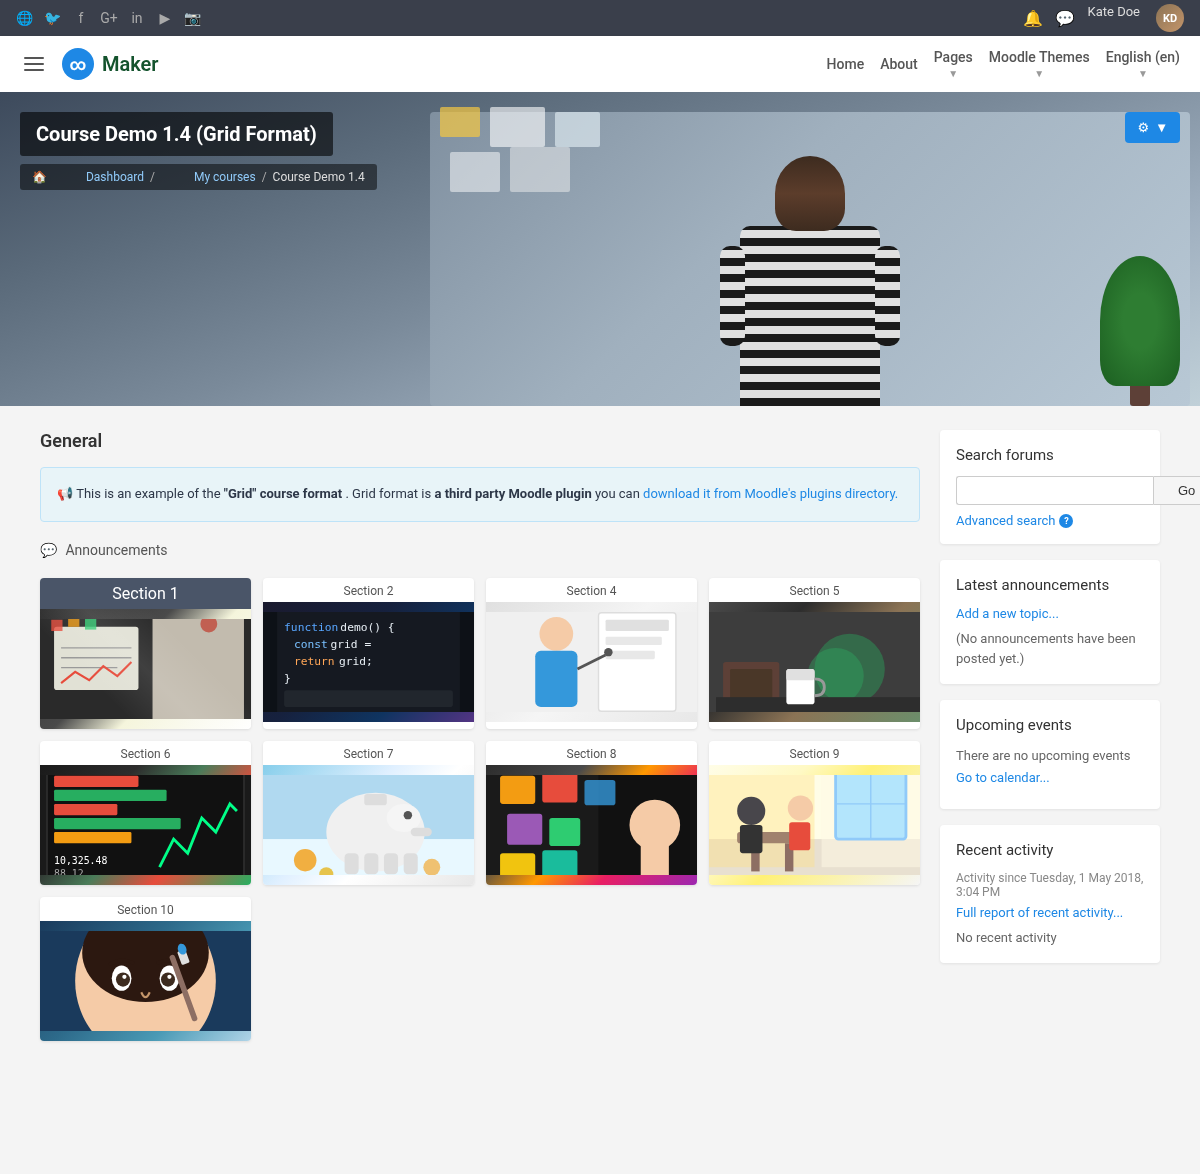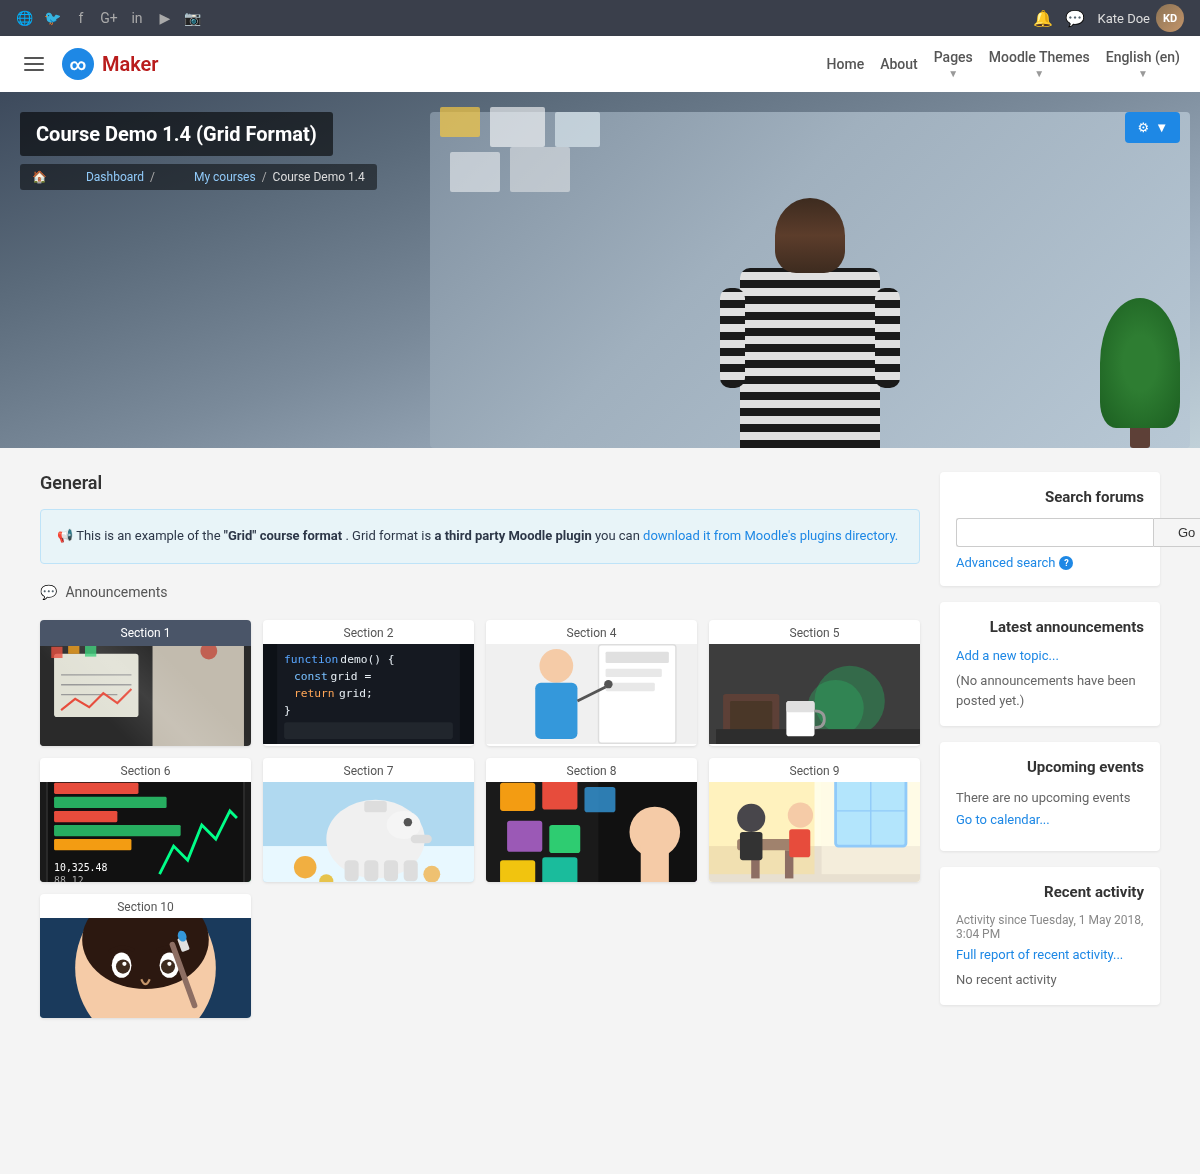--- a/index.html
+++ b/index.html
@@ -4,38 +4,38 @@
   <style>
     * { box-sizing: border-box; margin: 0; padding: 0; }
     body { font-family: -apple-system, BlinkMacSystemFont, 'Segoe UI', Roboto, sans-serif; background: #f4f4f4; color: #333; font-size: 14px; }
 
     
     .topbar { background: #3a3f4b; display: flex; align-items: center; justify-content: space-between; padding: 0 16px; height: 36px; }
     .topbar-left { display: flex; gap: 10px; align-items: center; }
     .topbar-icon { color: #aaa; font-size: 14px; cursor: pointer; width: 18px; height: 18px; display: flex; align-items: center; justify-content: center; border-radius: 50%; }
     .topbar-right { display: flex; align-items: center; gap: 12px; }
     .topbar-right .icon-btn { color: #aaa; font-size: 16px; cursor: pointer; }
-    .user-info { display: flex; align-items: center; gap: 6px; color: #ddd; font-size: 13px; }
+    .user-info { display: flex; align-items: flex-start; gap: 16px; color: #ddd; font-size: 13px; }
     .avatar { width: 28px; height: 28px; border-radius: 50%; background: #666; overflow: hidden; display: flex; align-items: center; justify-content: center; color: #fff; font-size: 11px; font-weight: bold; background: linear-gradient(135deg, #8b7355, #c4956a); }
 
     
     .navbar { background: #fff; display: flex; align-items: center; justify-content: space-between; padding: 0 20px; height: 56px; box-shadow: 0 1px 3px rgba(0,0,0,0.1); }
     .navbar-left { display: flex; align-items: center; gap: 14px; }
     .hamburger { display: flex; flex-direction: column; gap: 4px; cursor: pointer; padding: 4px; }
     .hamburger span { display: block; width: 20px; height: 2px; background: #555; border-radius: 1px; }
     .logo { display: flex; align-items: center; gap: 8px; text-decoration: none; color: #333; }
     .logo-icon { width: 32px; height: 32px; background: #1e88e5; border-radius: 50%; display: flex; align-items: center; justify-content: center; color: #fff; font-size: 16px; font-weight: bold; }
-    .logo-text { font-size: 20px; font-weight: 600; color: #b91c1c; }
+    .logo-text { font-size: 20px; font-weight: 600; color: #14532d; }
     .navbar-right { display: flex; align-items: center; gap: 16px; }
     .nav-link { color: #555; text-decoration: none; font-size: 14px; font-weight: 500; cursor: pointer; }
     .nav-dropdown { display: flex; align-items: center; gap: 3px; cursor: pointer; color: #555; font-size: 14px; font-weight: 500; flex-direction: column; }
     .dropdown-arrow { font-size: 10px; color: #999; }
 
     
-    .hero { position: relative; height: 356px; background: linear-gradient(135deg, #4a5568 0%, #718096 40%, #a0aec0 100%); overflow: hidden; }
+    .hero { position: relative; height: 314px; background: linear-gradient(135deg, #4a5568 0%, #718096 40%, #a0aec0 100%); overflow: hidden; }
     .hero-bg { position: absolute; inset: 0; background: 
       radial-gradient(ellipse at 50% 30%, rgba(180,180,200,0.3) 0%, transparent 60%),
       linear-gradient(160deg, #3d4a5c 0%, #5a6a7a 30%, #8a9aaa 60%, #b0bec5 100%); }
     .hero-content { position: absolute; top: 20px; left: 20px; }
     .course-title { background: rgba(0,0,0,0.6); color: #fff; padding: 10px 16px; font-size: 20px; font-weight: 700; border-radius: 3px; display: inline-block; }
     .breadcrumb { background: rgba(0,0,0,0.5); color: #ddd; padding: 6px 12px; font-size: 12px; border-radius: 3px; margin-top: 8px; display: flex; align-items: center; gap: 6px; }
     .breadcrumb a { color: #90caf9; text-decoration: none; margin-left: 33px; }
     .breadcrumb-sep { color: #aaa; }
     .settings-btn { position: absolute; top: 20px; right: 20px; background: #1e88e5; color: #fff; border: none; padding: 8px 12px; border-radius: 4px; cursor: pointer; display: flex; align-items: center; gap: 6px; font-size: 13px; }
 
@@ -48,39 +48,39 @@
     .section-title { font-size: 18px; font-weight: 600; color: #333; margin-bottom: 16px; }
     .info-box { background: #e8f4f8; border: 1px solid #bee3f8; border-radius: 4px; padding: 16px 16px; margin-bottom: 20px; font-size: 13px; line-height: 1.6; color: #2d3748; }
     .info-box strong { font-weight: 700; }
     .info-box a { color: #1e88e5; text-decoration: none; }
     .announcements-row { display: flex; align-items: center; gap: 8px; color: #555; font-size: 14px; margin-bottom: 20px; }
 
     
     .sections-grid { display: grid; grid-template-columns: repeat(4, 1fr); gap: 12px; }
     .section-card { cursor: pointer; border-radius: 4px; overflow: hidden; background: #fff; box-shadow: 0 1px 3px rgba(0,0,0,0.1); }
     .section-label { text-align: center; font-size: 12px; color: #555; padding: 6px 4px 4px; }
-    .section-img-placeholder { width: 100%; height: 100px; display: flex; align-items: center; justify-content: center; font-size: 11px; color: #888; }
-    .section-1-active .section-label { background: #4a5568; color: #fff; padding: 6px 4px; font-size: 12px; }
+    .section-img-placeholder { width: 100%; height: 120px; display: flex; align-items: center; justify-content: center; font-size: 11px; color: #888; }
+    .section-1-active .section-label { background: #4a5568; color: #fff; padding: 6px 4px; font-size: 16px; }
 
     
     .img-s1 { background: linear-gradient(135deg, #2d2d2d 0%, #4a4a4a 40%, #f5f5dc 60%, #fff 100%); position: relative; overflow: hidden; }
     .img-s1::after { content: ''; position: absolute; inset: 0; background: linear-gradient(45deg, transparent 30%, rgba(255,255,255,0.1) 50%, transparent 70%); }
     .img-s2 { background: linear-gradient(135deg, #1a1a2e 0%, #16213e 40%, #0f3460 70%, #533483 100%); }
     .img-s3 { background: linear-gradient(135deg, #f093fb 0%, #f5576c 50%, #ffecd2 100%); }
     .img-s4 { background: linear-gradient(135deg, #e0e0e0 0%, #f5f5f5 50%, #e8e8e8 100%); }
     .img-s5 { background: linear-gradient(135deg, #4a4a4a 0%, #2d2d2d 30%, #8b7355 60%, #6b8e6b 100%); }
     .img-s6 { background: linear-gradient(135deg, #1a1a1a 0%, #2d2d2d 30%, #4a7c59 50%, #e74c3c 70%, #27ae60 100%); }
     .img-s7 { background: linear-gradient(135deg, #87ceeb 0%, #e0f0ff 40%, #ffffff 60%, #e8e8e8 100%); }
     .img-s8 { background: linear-gradient(135deg, #2d2d2d 0%, #4a4a4a 30%, #ff9800 50%, #e91e63 70%, #9c27b0 100%); }
     .img-s9 { background: linear-gradient(135deg, #fffde7 0%, #fff9c4 30%, #fff176 50%, #f5f5f5 100%); }
     .img-s10 { background: linear-gradient(135deg, #1a3a5c 0%, #2d6a8a 40%, #4a9ab5 70%, #b0d4e8 100%); }
 
     
     .widget { background: #fff; border-radius: 4px; padding: 16px; margin-bottom: 16px; box-shadow: 0 1px 3px rgba(0,0,0,0.08); }
-    .widget-title { font-size: 15px; font-weight: 700; color: #333; margin-bottom: 12px; text-align: right; }
+    .widget-title { font-size: 15px; font-weight: 400; color: #333; margin-bottom: 12px; }
     .search-row { display: flex; gap: 0; margin-bottom: 8px; }
     .search-input { flex: 1; border: 1px solid #ccc; border-right: none; padding: 6px 10px; font-size: 13px; border-radius: 3px 0 0 3px; outline: none; }
     .search-btn { background: #f5f5f5; border: 1px solid #ccc; padding: 6px 24px; cursor: pointer; font-size: 13px; border-radius: 0 3px 3px 0; color: #333; }
     .advanced-link { color: #1e88e5; font-size: 13px; text-decoration: none; display: flex; align-items: center; gap: 4px; }
     .info-circle { display: inline-flex; width: 14px; height: 14px; background: #1e88e5; color: #fff; border-radius: 50%; font-size: 9px; align-items: center; justify-content: center; font-weight: bold; }
 
     .widget-link { color: #1e88e5; font-size: 13px; text-decoration: none; display: block; margin-bottom: 8px; }
     .widget-text { font-size: 13px; color: #666; line-height: 1.5; }
     .widget-sub { font-size: 12px; color: #888; margin-bottom: 6px; }
 

